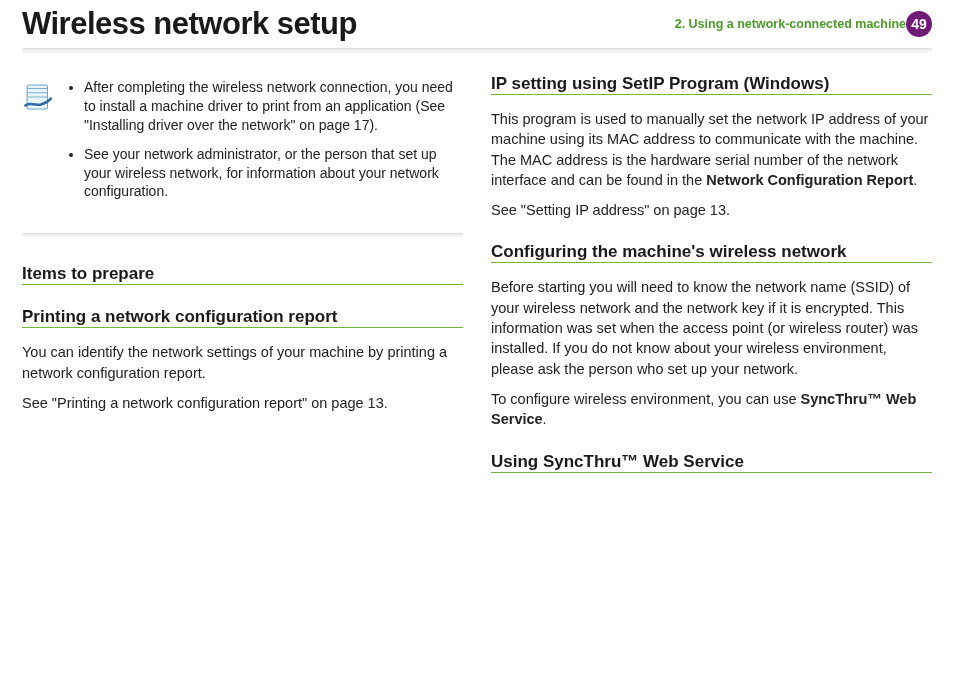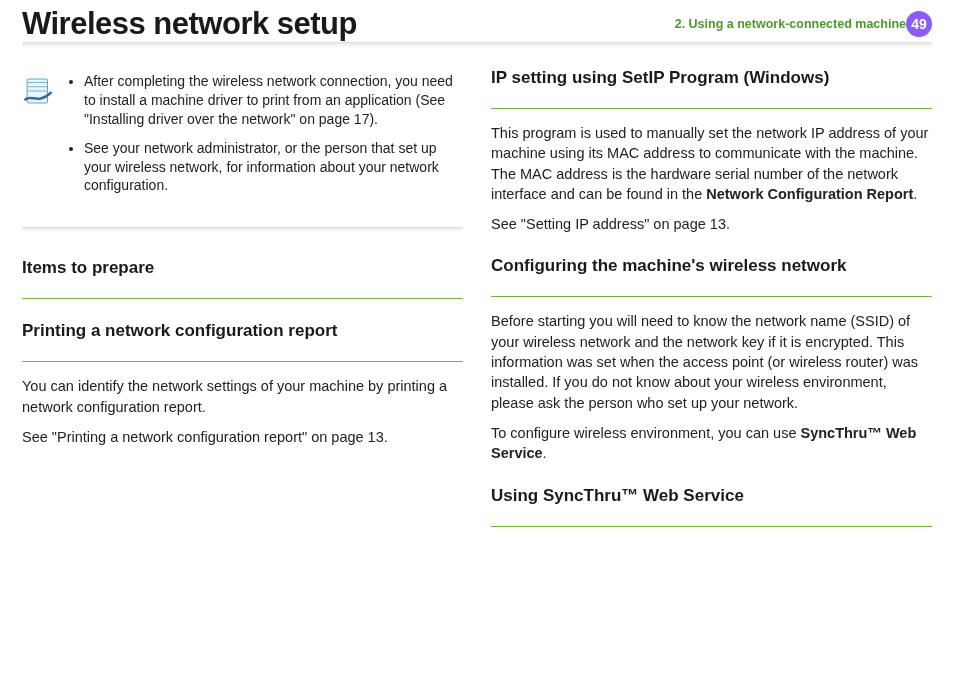--- a/index.html
+++ b/index.html
@@ -10,41 +10,42 @@
     font-family: "Segoe UI", "Myriad Pro", Arial, sans-serif;
     color: #222;
     overflow: hidden;
   }
   .page { padding: 0 22px 20px 22px; }
   .header {
     display: flex;
     align-items: center;
     justify-content: space-between;
     padding-top: 6px;
+    margin-bottom: 6px;
   }
   .title {
     font-size: 31px;
     font-weight: 800;
     letter-spacing: -0.5px;
     color: #1a1a1a;
   }
   .header-right {
     display: flex;
     align-items: center;
     gap: 0;
   }
   .chapter {
     font-size: 12.5px;
     font-weight: 700;
     color: #4c9a2a;
   }
   .pagebadge {
     width: 26px; height: 26px;
     border-radius: 50%;
-    background: #8b5cf6;
+    background: #701a75;
     color: #fff;
     font-size: 14px;
     font-weight: 700;
     display: flex;
     align-items: center;
     justify-content: center;
   }
   .divider {
     height: 6px;
     background: linear-gradient(to bottom,#e9e9e9,#f7f7f7 60%,#fff);
@@ -76,21 +77,21 @@
     height: 5px;
     background: linear-gradient(to bottom,#e9e9e9,#fff);
     border-top:1px solid #ddd;
     margin-bottom: 26px;
     border-radius:2px;
   }
   h3.sub {
     font-size: 17px;
     font-weight: 700;
     color: #1a1a1a;
-    padding-bottom: 20px;
+    padding-bottom: 0;
     border-bottom: 1px solid #6fb63e;
     margin-bottom: 14px;
   }
   .items li {
     list-style: disc;
     margin-left: 24px;
     margin-bottom: 10px;
     font-size: 14.5px;
   }
   p.body {

